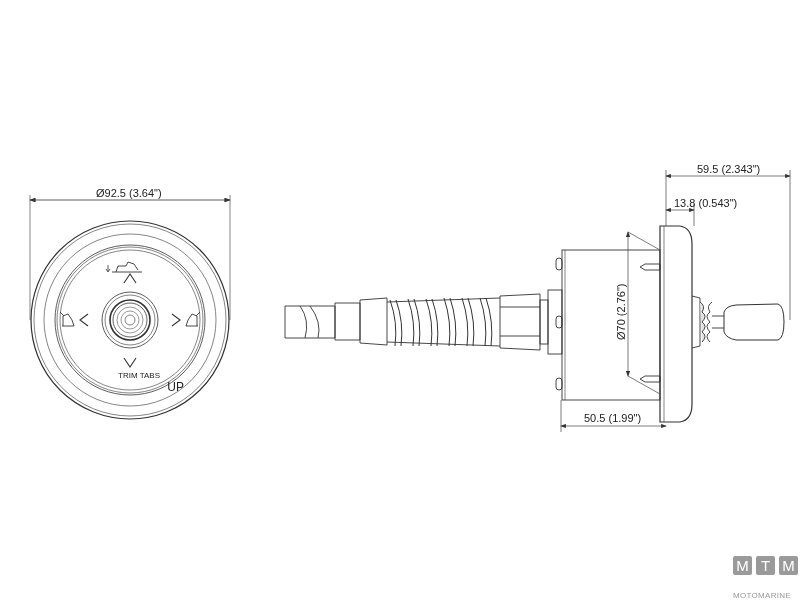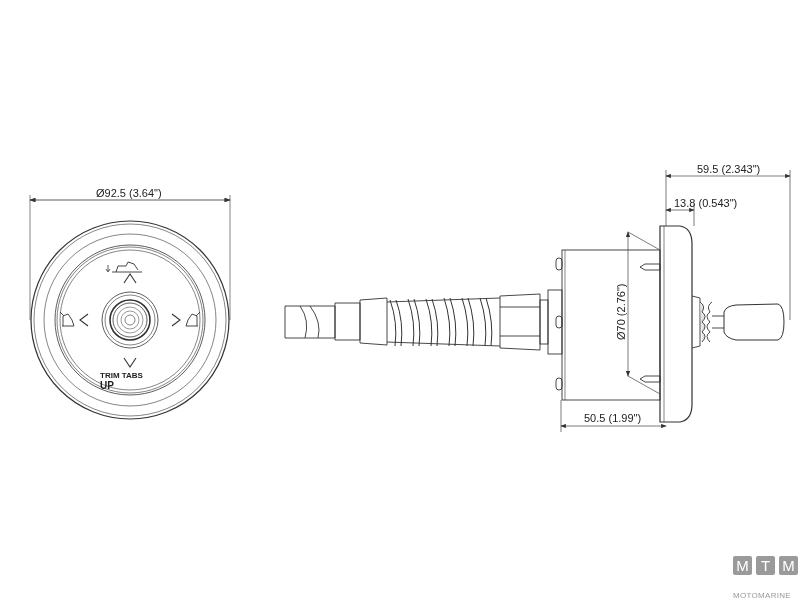--- a/index.html
+++ b/index.html
@@ -1,21 +1,21 @@
 <!DOCTYPE html>
 <html><head>
 <meta charset="utf-8">
 <style>
   html, body { margin: 0; padding: 0; background: #ffffff; }
   body { width: 800px; height: 600px; position: relative; overflow: hidden;
          font-family: "Liberation Sans", sans-serif; }
   svg { position: absolute; left: 0; top: 0; }
   .lbl { position: absolute; font-size: 11px; color: #222; white-space: nowrap; line-height: 1; }
   .rot { transform-origin: left top; transform: rotate(-90deg); }
-  .front-text { position: absolute; font-weight: bold; color: #222; text-align: left; line-height: 1; }
+  .front-text { position: absolute; font-weight: normal; color: #222; text-align: right; line-height: 1; }
   .logo { position: absolute; left: 733px; top: 556px; width: 66px; }
   .logo-row { display: flex; gap: 4px; }
   .logo-box { width: 19px; height: 19px; background: #9a9a9a; color: #fff; font-size: 15px;
               display: flex; align-items: center; justify-content: center; border-radius: 2px; }
   .logo-sub { font-size: 8px; color: #999; letter-spacing: 0.3px; margin-top: 16px; }
 </style>
 </head>
 <body>
 
 <svg width="800" height="600" viewBox="0 0 800 600">
@@ -119,21 +119,21 @@
   </g>
 </svg>
 
 <div class="lbl" style="left:96px; top:188px;">Ø92.5 (3.64")</div>
 <div class="lbl" style="left:697px; top:164px;">59.5 (2.343")</div>
 <div class="lbl" style="left:674px; top:198px;">13.8 (0.543")</div>
 <div class="lbl rot" style="left:616px; top:340px;">Ø70 (2.76")</div>
 <div class="lbl" style="left:584px; top:413px;">50.5 (1.99")</div>
 
 <div class="front-text" style="left:100px; top:372px; width:60px; font-size:8px;">TRIM TABS</div>
-<div class="front-text" style="left:100px; top:381px; width:60px; font-size:10px;">UP</div>
+<div class="front-text" style="left:100px; top:381px; width:84px; font-size:12px;">UP</div>
 
 <div class="logo">
   <div class="logo-row">
     <div class="logo-box">M</div>
     <div class="logo-box">T</div>
     <div class="logo-box">M</div>
   </div>
   <div class="logo-sub">MOTOMARINE</div>
 </div>
 

